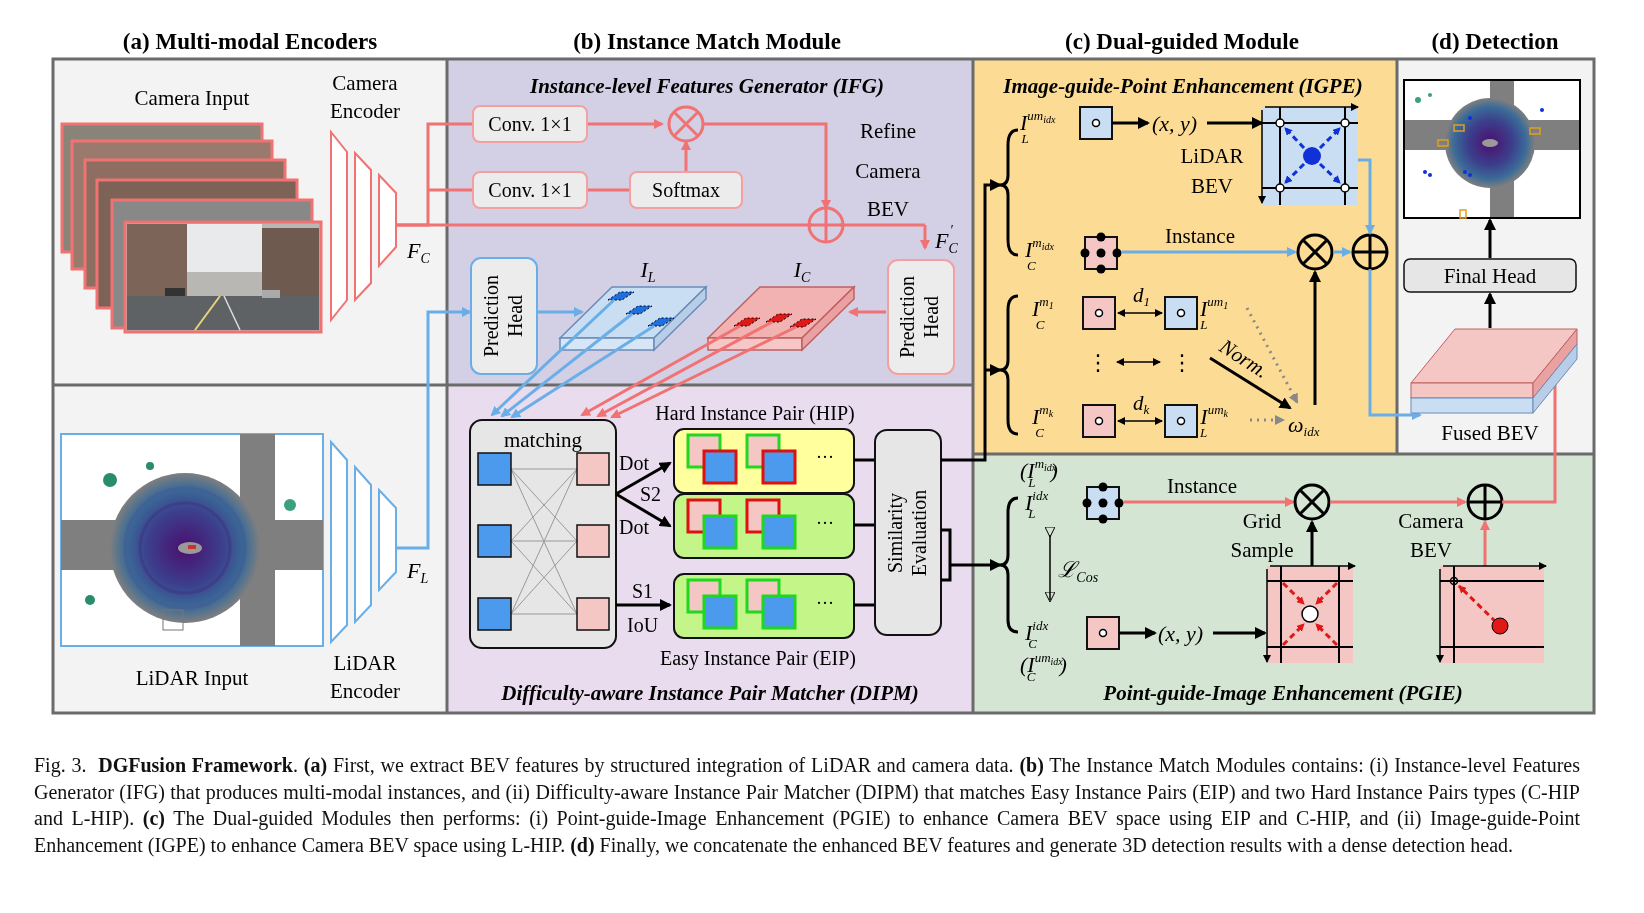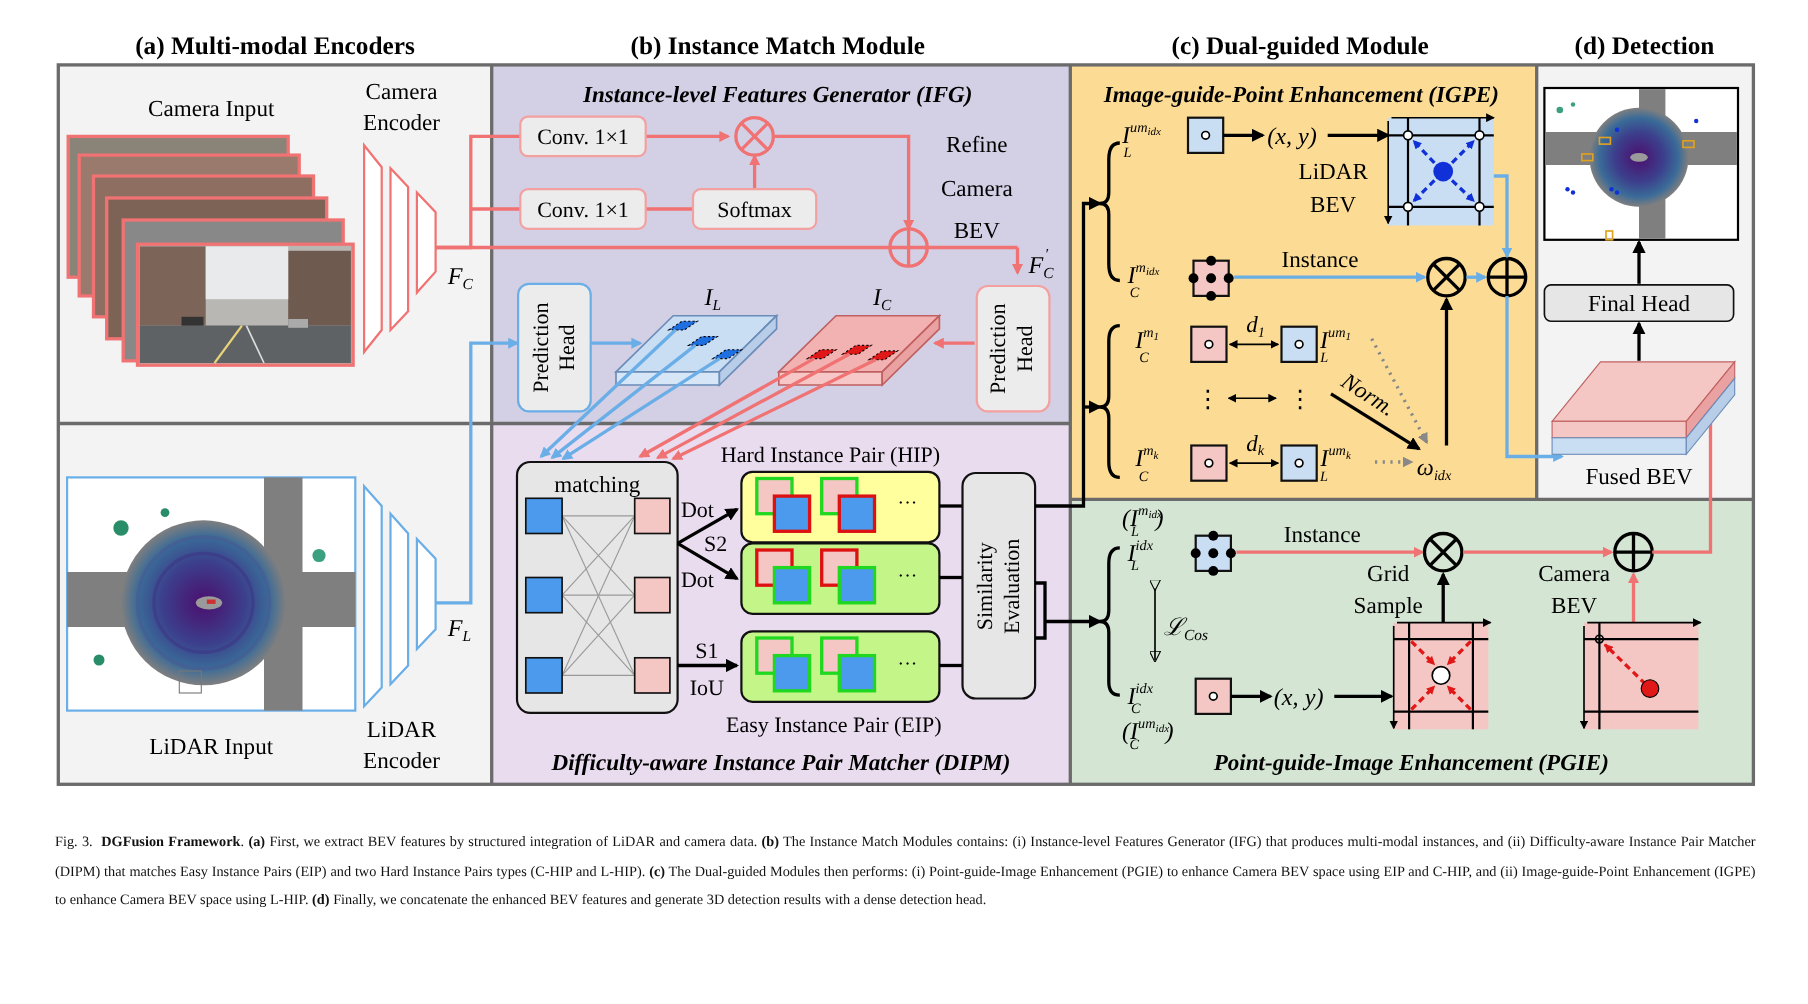--- a/index.html
+++ b/index.html
@@ -1,19 +1,19 @@
 <!DOCTYPE html>
 <html><head>
 <meta charset="utf-8">
 <style>
   html,body{margin:0;padding:0;background:#ffffff;}
   body{width:1644px;height:913px;position:relative;overflow:hidden;font-family:"Liberation Serif","DejaVu Serif",serif;color:#111;}
   #fig{position:absolute;left:0;top:0;}
   svg text{font-family:"Liberation Serif","DejaVu Serif",serif;}
-  .caption{position:absolute;left:50px;top:752px;width:1546px;font-size:13px;line-height:26.5px;text-align:justify;color:#111;}
+  .caption{position:absolute;left:34px;top:752px;width:1546px;font-size:20px;line-height:26.5px;text-align:justify;color:#111;}
   .caption b{font-weight:bold;}
 </style>
 </head>
 <body>
 
 <svg id="fig" width="1644" height="740" viewBox="0 0 1644 740" xmlns="http://www.w3.org/2000/svg">
   <defs>
     <marker id="arR" markerWidth="10" markerHeight="10" refX="8" refY="5" orient="auto" markerUnits="userSpaceOnUse">
         <path d="M0,0 L10,5 L0,10 z" fill="#f07272"></path>
       </marker>

